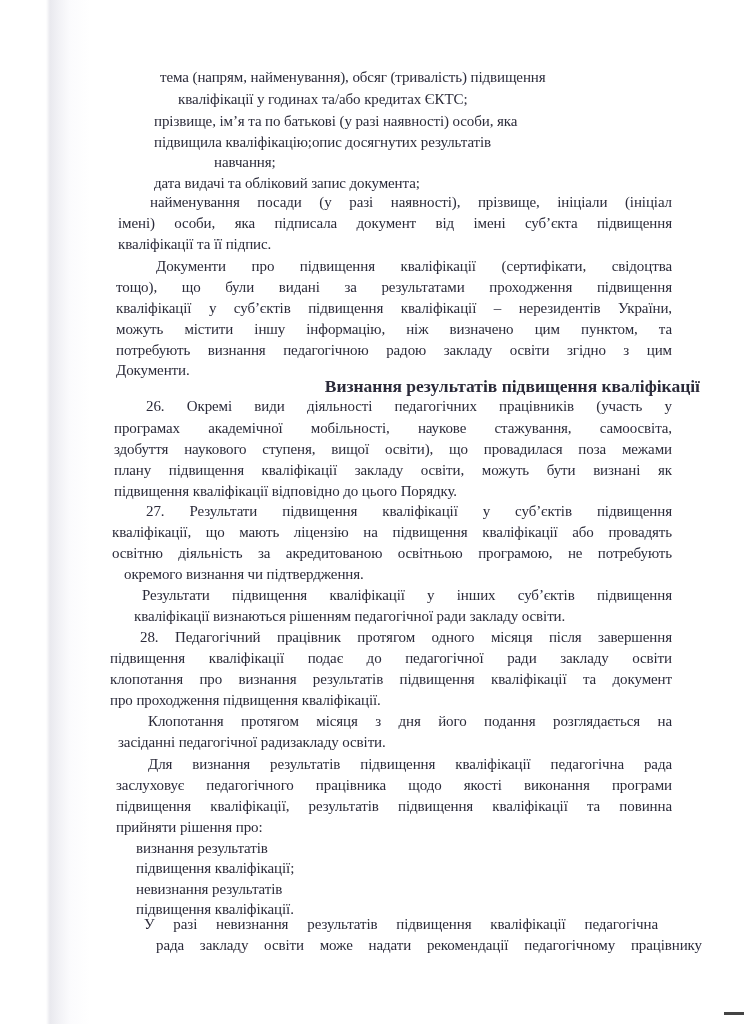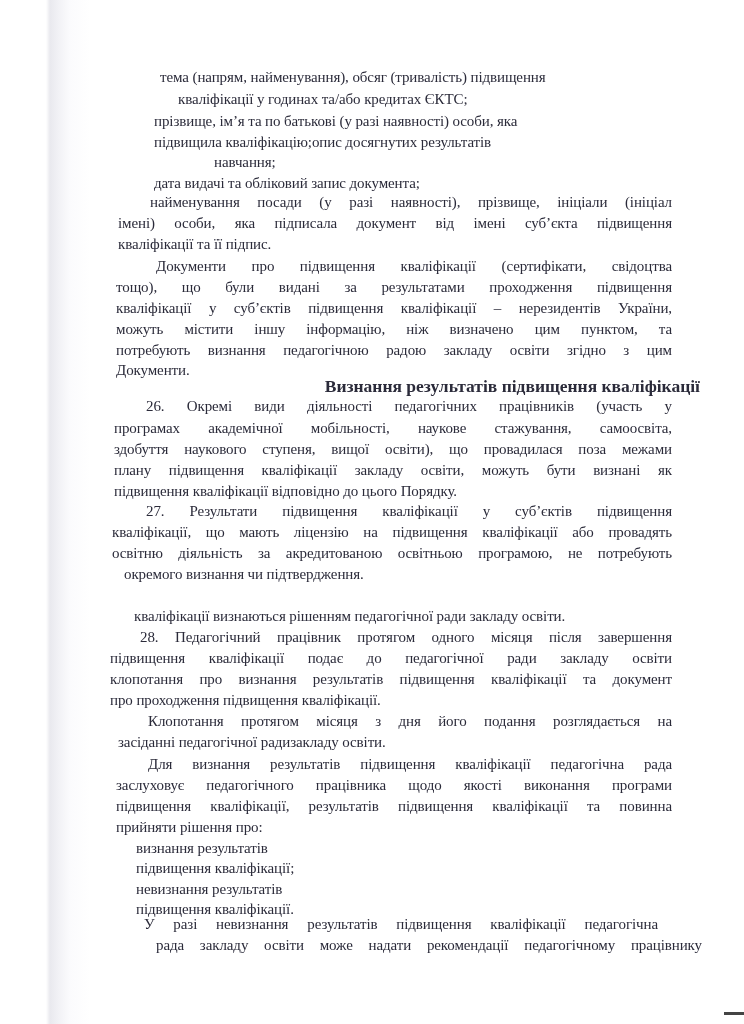--- a/index.html
+++ b/index.html
@@ -55,20 +55,21 @@
   <div class="ln just" style="left:114px;width:558px;top:418px;">програмах академічної мобільності, наукове стажування, самоосвіта,</div>
   <div class="ln just" style="left:114px;width:558px;top:439px;">здобуття наукового ступеня, вищої освіти), що провадилася поза межами</div>
   <div class="ln" style="left:114px;top:481px;">підвищення кваліфікації відповідно до цього Порядку.</div>
   <div class="ln just" style="left:114px;width:558px;top:460px;">плану підвищення кваліфікації закладу освіти, можуть бути визнані як</div>
 
   <div class="ln just" style="left:146px;width:526px;top:501px;">27. Результати підвищення кваліфікації у суб’єктів підвищення</div>
   <div class="ln just" style="left:112px;width:560px;top:522px;">кваліфікації, що мають ліцензію на підвищення кваліфікації або провадять</div>
   <div class="ln just" style="left:112px;width:560px;top:543px;">освітню діяльність за  акредитованою освітньою програмою, не потребують</div>
   <div class="ln" style="left:124px;top:564px;">окремого визнання чи підтвердження.</div>
 
+  <div class="ln just" style="left:142px;width:530px;top:585px;">Результати підвищення кваліфікації у інших суб’єктів підвищення</div>
   <div class="ln" style="left:134px;top:606px;">кваліфікації визнаються рішенням педагогічної ради закладу освіти.</div>
 
   <div class="ln just" style="left:140px;width:532px;top:627px;">28.  Педагогічний працівник протягом одного місяця після завершення</div>
   <div class="ln just" style="left:110px;width:562px;top:648px;">підвищення кваліфікації подає до педагогічної ради закладу освіти</div>
   <div class="ln just" style="left:110px;width:562px;top:669px;">клопотання про визнання результатів підвищення кваліфікації та документ</div>
   <div class="ln" style="left:110px;top:690px;">про проходження підвищення кваліфікації.</div>
 
   <div class="ln just" style="left:148px;width:524px;top:711px;">Клопотання протягом місяця з дня його подання розглядається на</div>
   <div class="ln" style="left:118px;top:732px;">засіданні педагогічної радизакладу освіти.</div>
 

